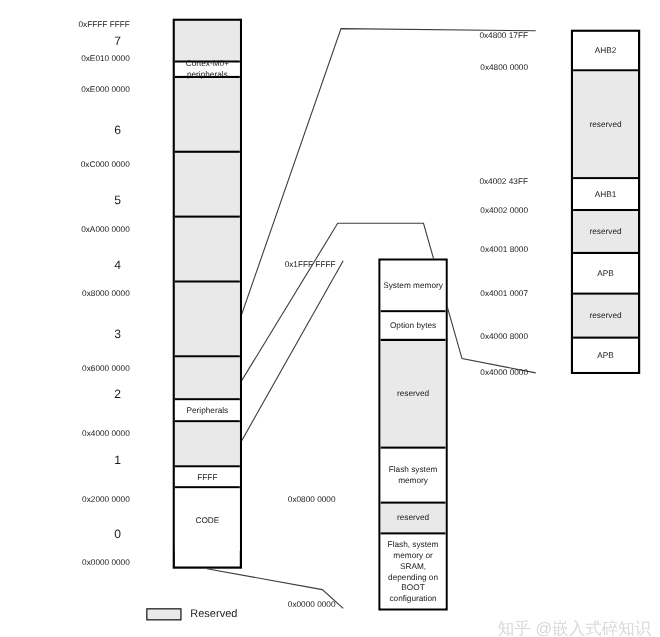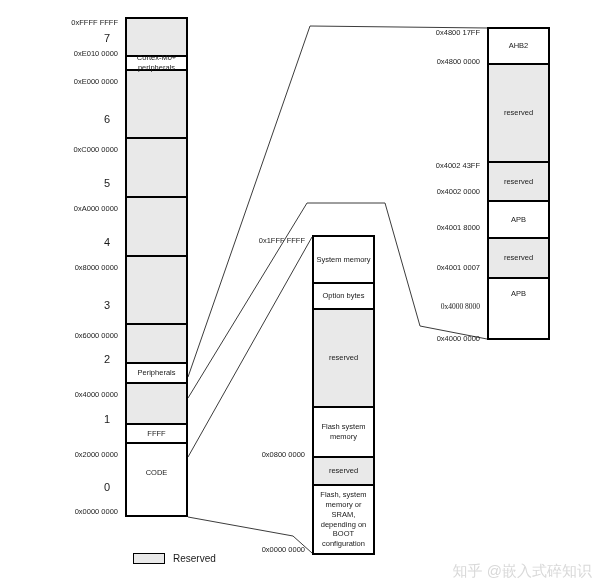--- a/index.html
+++ b/index.html
@@ -2,21 +2,21 @@
 <html><head>
 <meta charset="utf-8">
 <style>
   html,body{margin:0;padding:0;background:#fff;}
   .canvas{
     position:relative;width:600px;height:579px;background:#ffffff;overflow:hidden;
     font-family:"Liberation Sans", sans-serif;color:#1a1a1a;
   }
   .connectors{position:absolute;left:0;top:0;width:600px;height:579px;}
   .connectors polyline{fill:none;stroke:#3c3c3c;stroke-width:1;}
-  .col{position:absolute;border:2px solid #000;box-sizing:border-box;background:#fff;}
+  .col{position:absolute;border:2px solid #000;box-sizing:border-box;background:#fff;margin-left:32px;}
   .seg{
     box-sizing:border-box;border-bottom:2px solid #000;
     display:flex;align-items:center;justify-content:center;text-align:center;
     font-size:7.5px;line-height:1.3;padding:1px 2px;background:#ffffff;
   }
   .seg:last-child{border-bottom:none;}
   .seg.reserved{background:#e9e9e9;}
   .addr{
     position:absolute;font-size:7.5px;line-height:9px;white-space:nowrap;
     text-align:right;transform:translateY(-50%);color:#1a1a1a;
@@ -110,40 +110,43 @@
       <div class="addr" style="left: 185px; width: 120px; top: 240px;">0x1FFF FFFF</div>
       <div class="addr" style="left: 185px; width: 120px; top: 454px;">0x0800 0000</div>
       <div class="addr" style="left: 185px; width: 120px; top: 549px;">0x0000 0000</div>
       <div class="col" style="left: 487px; top: 27px; width: 63px; height: 313px;">
         <div class="seg" style="height: 36px;">
           <span>AHB2</span>
         </div>
         <div class="seg reserved" style="height: 98px;">
           <span>reserved</span>
         </div>
+        <div class="seg" style="height: 29px;">
+          <span>AHB1</span>
+        </div>
         <div class="seg reserved" style="height: 39px;">
           <span>reserved</span>
         </div>
         <div class="seg" style="height: 37px;">
           <span>APB</span>
         </div>
         <div class="seg reserved" style="height: 40px;">
           <span>reserved</span>
         </div>
         <div class="seg" style="height: 30px;">
           <span>APB</span>
         </div>
       </div>
       <div class="addr" style="left: 360px; width: 120px; top: 32px;">0x4800 17FF</div>
       <div class="addr" style="left: 360px; width: 120px; top: 61px;">0x4800 0000</div>
       <div class="addr" style="left: 360px; width: 120px; top: 165px; text-align: right;">0x4002 43FF</div>
       <div class="addr" style="left: 360px; width: 120px; top: 191px;">0x4002 0000</div>
       <div class="addr" style="left: 360px; width: 120px; top: 227px;">0x4001 8000</div>
       <div class="addr" style="left: 360px; width: 120px; top: 267px;">0x4001 0007</div>
-      <div class="addr" style="left: 360px; width: 120px; top: 306px; font-family: Liberation Serif, serif;">0x4000 8000</div>
+      <div class="addr" style="left: 360px; width: 120px; top: 306px;">0x4000 8000</div>
       <div class="addr" style="left: 360px; width: 120px; top: 338px;">0x4000 0000</div>
     </div>
 
   <div class="legend">
     <span class="legend-swatch"></span>
     <span class="legend-label">Reserved</span>
   </div>
 
   <div class="watermark">知乎 @嵌入式碎知识</div>
 </div>

